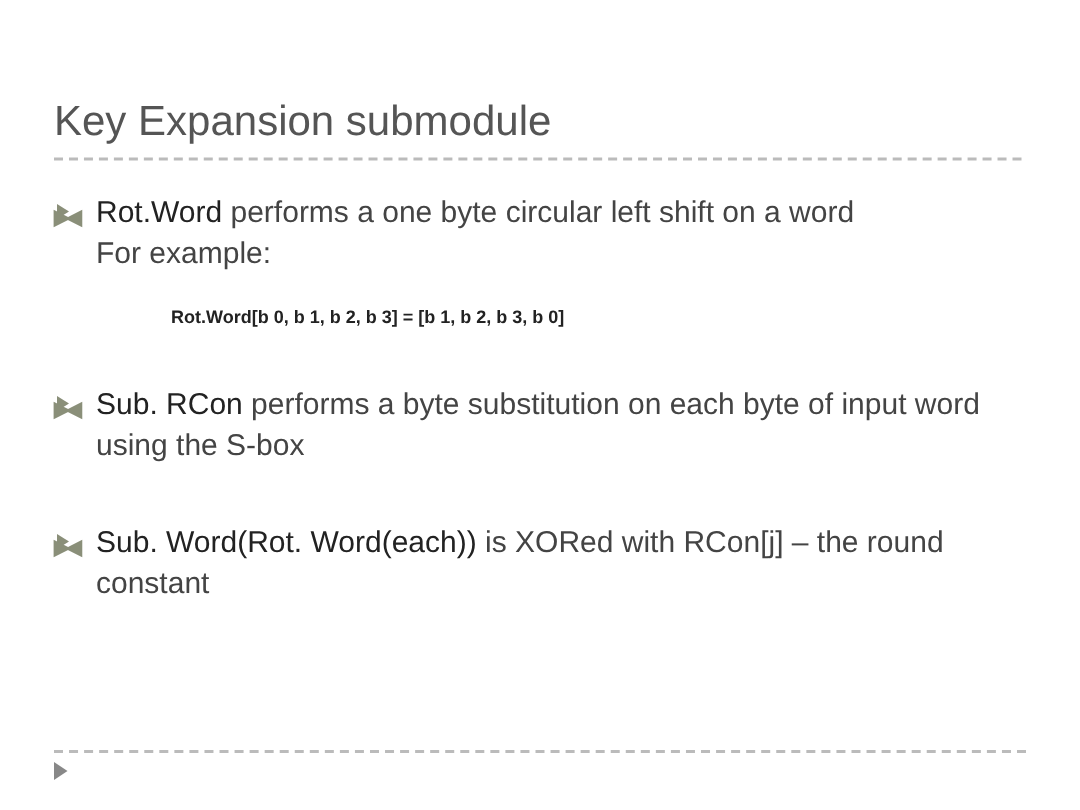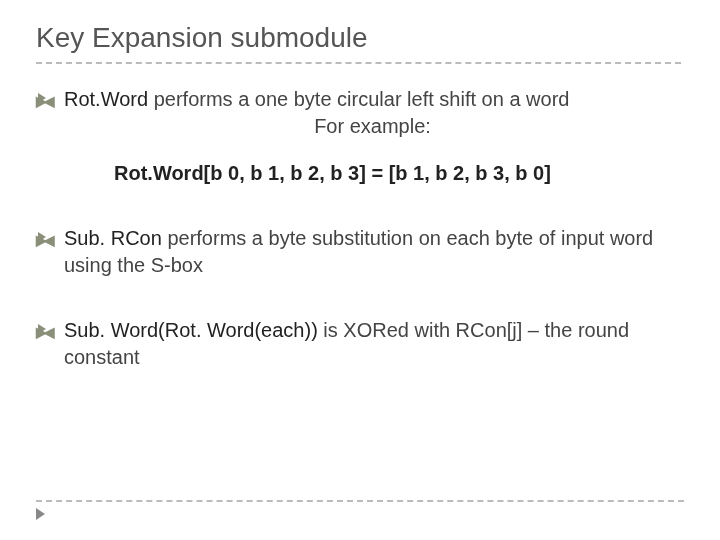--- a/index.html
+++ b/index.html
@@ -11,20 +11,21 @@
     width: 720px;
     height: 540px;
     background: #fff;
     font-family: Arial, Helvetica, sans-serif;
     color: #333;
     position: relative;
     overflow: hidden;
   }
   .slide {
     padding: 22px 39px 0 36px;
+    margin-top: 43px;
   }
   .title {
     font-size: 28px;
     font-weight: 400;
     color: #555;
     padding-bottom: 8px;
     border-bottom: 2px dashed #bbb;
     margin-bottom: 22px;
   }
   .bullets {
@@ -72,21 +73,21 @@
     letter-spacing: -3px;
   }
   .bold {
     font-weight: 400;
     color: #222;
   }
   .formula {
     margin-top: 20px;
     margin-left: 50px;
     font-weight: 700;
-    font-size: 20px;
+    font-size: 12px;
     color: #222;
   }
   .bottom-divider {
     position: absolute;
     left: 36px;
     right: 36px;
     bottom: 38px;
     border-top: 2px dashed #bbb;
   }
   .page-marker {
@@ -94,21 +95,20 @@
     left: 36px;
     bottom: 20px;
     width: 0;
     height: 0;
     border-top: 6px solid transparent;
     border-bottom: 6px solid transparent;
     border-left: 9px solid #888;
   }
   .subtext {
     display: block;
-    text-align: center;
   }
 </style>
 </head>
 <body>
 
 <div class="slide">
   <h1 class="title">Key Expansion submodule</h1>
 
   <ul class="bullets">
 

